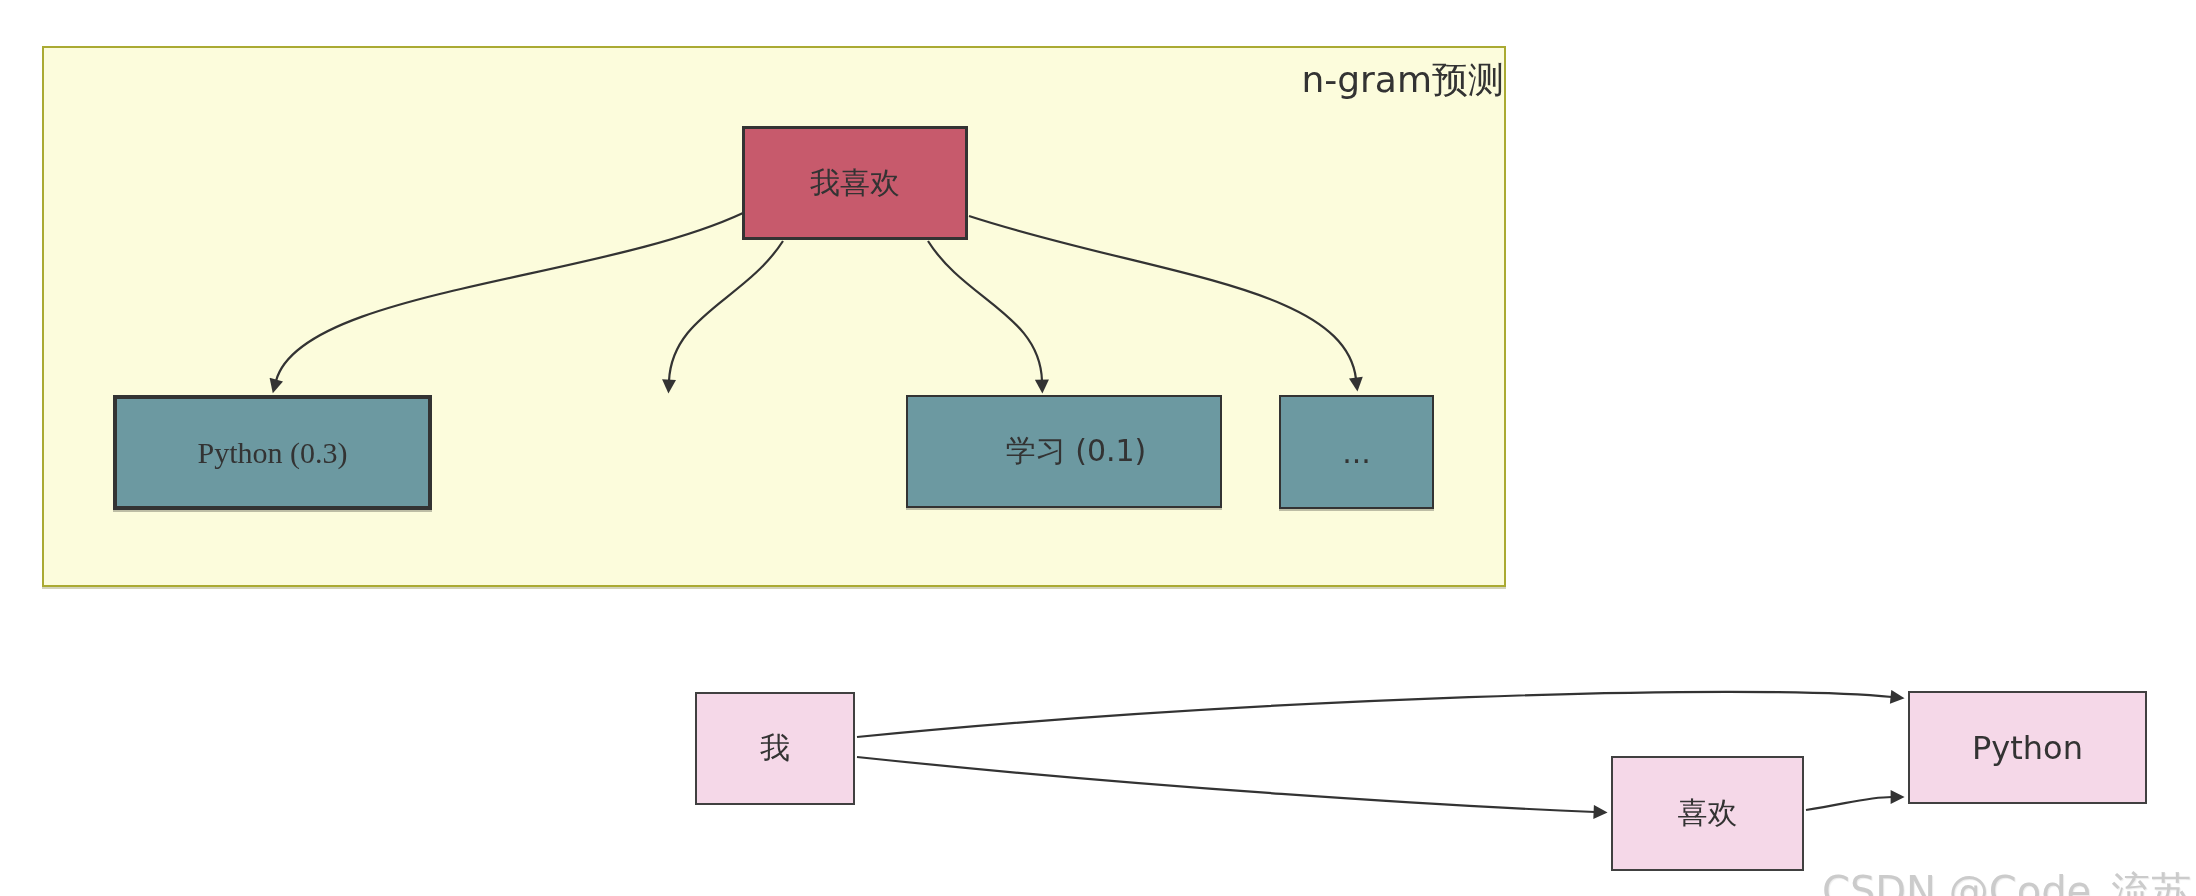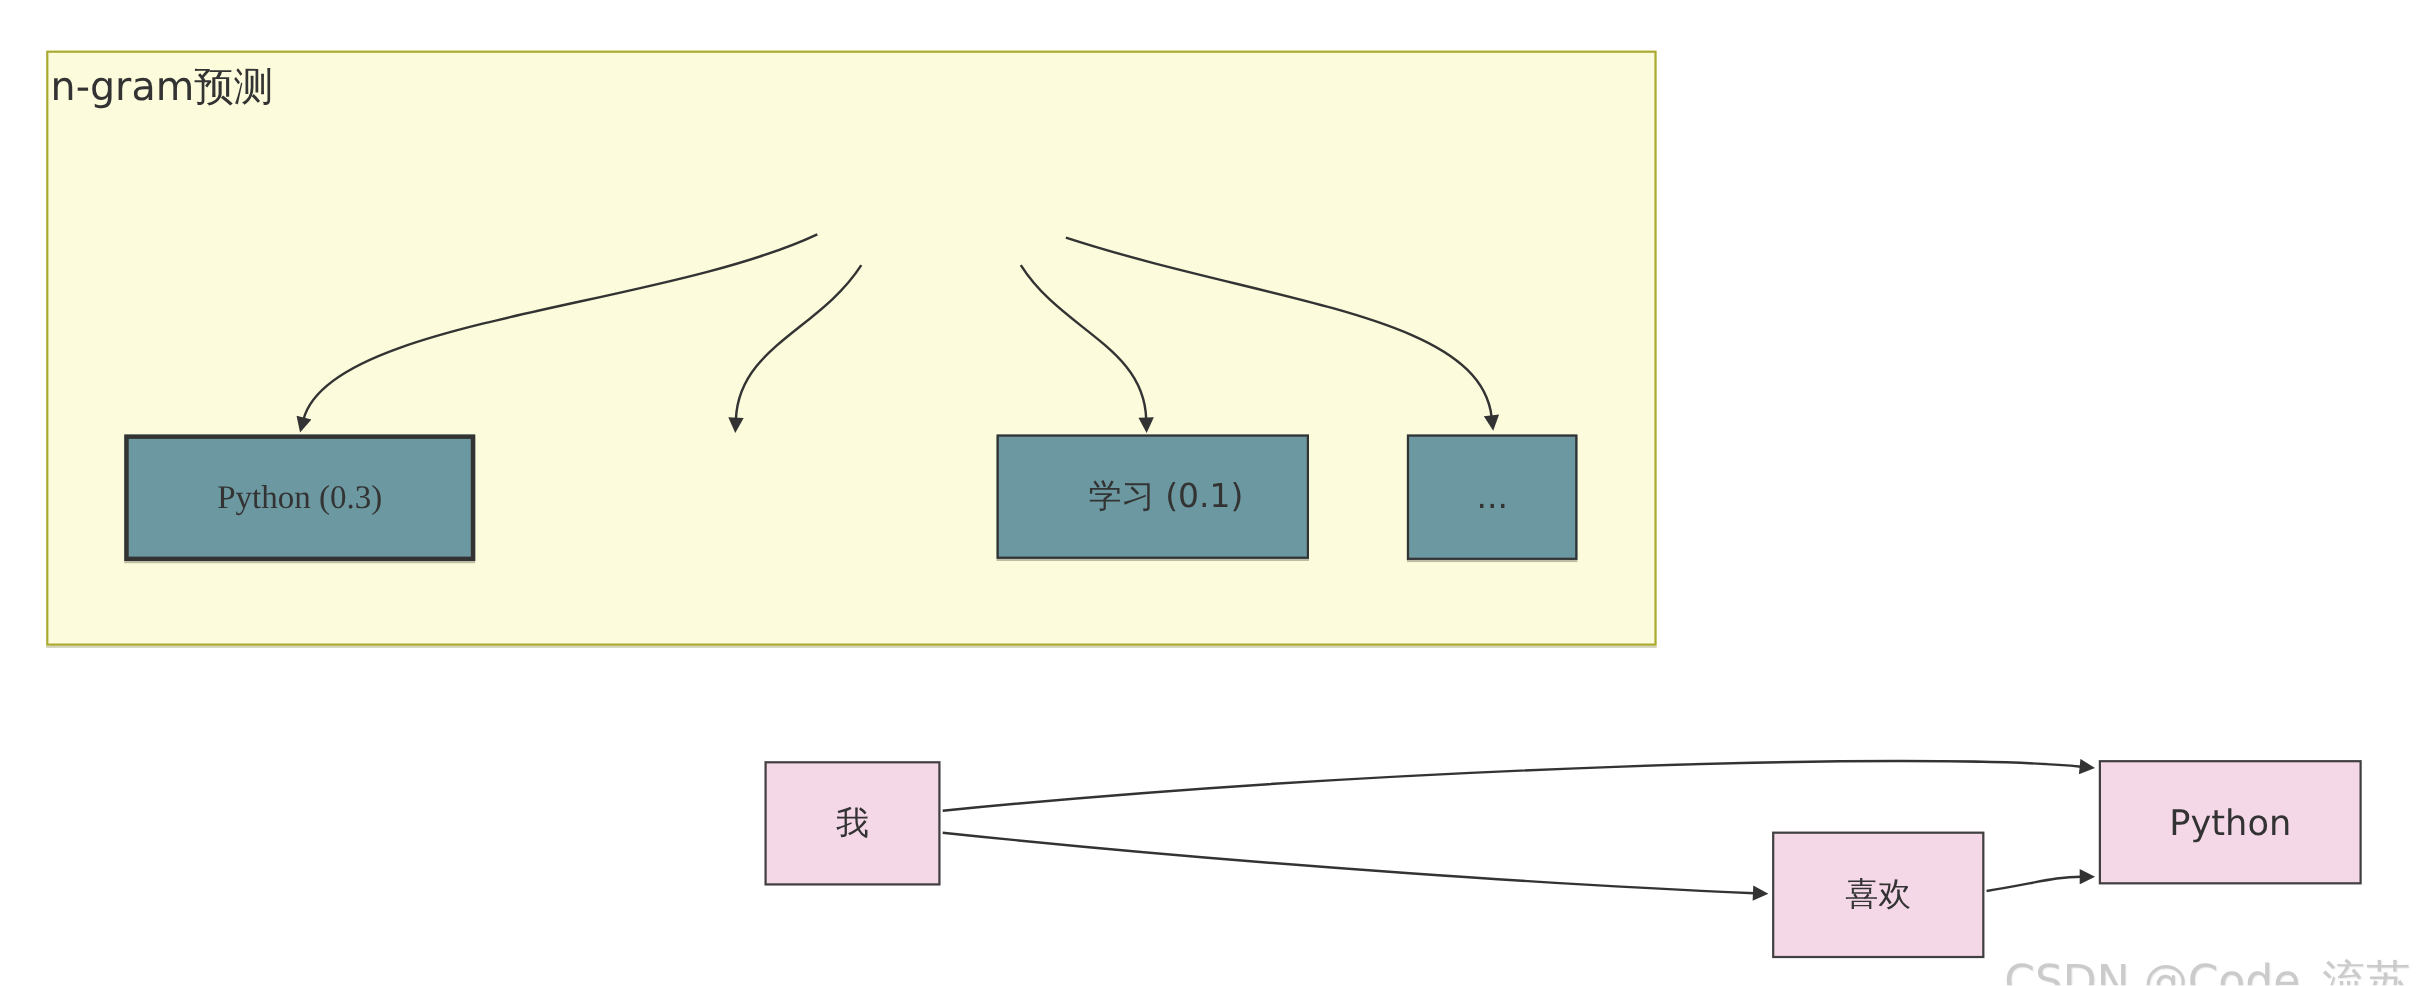--- a/index.html
+++ b/index.html
@@ -18,22 +18,22 @@
     left: 42px; top: 46px;
     width: 1464px; height: 541px;
     box-sizing: border-box;
     background: var(--subgraph-fill, #fcfcdc);
     border: 2px solid var(--subgraph-border, #aaaa33);
     box-shadow: 0 2px 0 rgba(130,130,60,0.35);
     z-index: 1;
   }
   #subgraph-title {
     position: absolute;
-    left: 2px; right: 0; top: 10px;
-    text-align: left;
+    left: 12px; right: 0; top: 10px;
+    text-align: right;
     font-size: 36px;
     line-height: 1.2;
     color: var(--text-color, #333333);
   }
   
   .node {
     position: absolute;
     box-sizing: border-box;
     display: flex;
     align-items: center;
@@ -52,21 +52,21 @@
     border: 2px solid var(--child-border, #333333);
     box-shadow: 0 2px 0 rgba(0,0,0,0.25);
   }
   .node-pink {
     background: var(--bottom-fill, #f5d8e8);
     border: 2px solid var(--bottom-border, #404040);
   }
   #node-root      { left: 742px;  top: 126px; width: 226px; height: 114px; }
   #node-python03  { left: 113px;  top: 395px; width: 319px; height: 115px; border-width: 4px; font-family: Liberation Serif, serif; }
   #node-biancheng { left: 533px;  top: 396px; width: 272px; height: 112px; }
-  #node-xuexi     { left: 906px;  top: 395px; width: 284px; height: 113px; padding-left: 24px; }
+  #node-xuexi     { left: 906px;  top: 395px; width: 316px; height: 113px; padding-left: 24px; }
   #node-dots      { left: 1279px; top: 395px; width: 155px; height: 114px; }
   #node-wo        { left: 695px;  top: 692px; width: 160px; height: 113px; }
   #node-xihuan    { left: 1611px; top: 756px; width: 193px; height: 115px; }
   #node-python2   { left: 1908px; top: 691px; width: 239px; height: 113px; font-size: 32px; }
   
   #edges {
     position: absolute;
     left: 0; top: 0;
     width: 2196px; height: 896px;
     z-index: 3;
@@ -91,20 +91,23 @@
 </style>
 </head>
 <body>
 
 <div id="canvas">
 
   <div id="subgraph">
     <div id="subgraph-title">n-gram预测</div>
   </div>
 
+  <div id="node-root" class="node node-root">
+    <span>我喜欢</span>
+  </div>
 
   <div id="node-python03" class="node node-child">
     <span>Python (0.3)</span>
   </div>
   <div id="node-xuexi" class="node node-child">
     <span>学习 (0.1)</span>
   </div>
   <div id="node-dots" class="node node-child">
     <span>...</span>
   </div>

